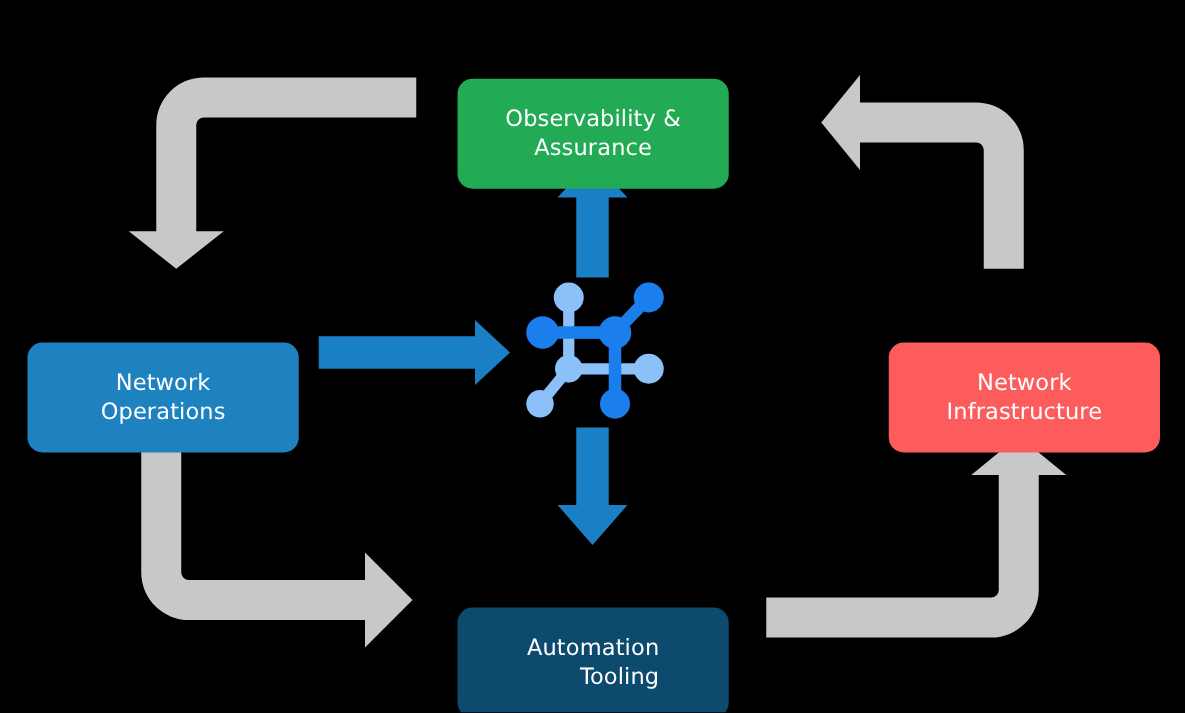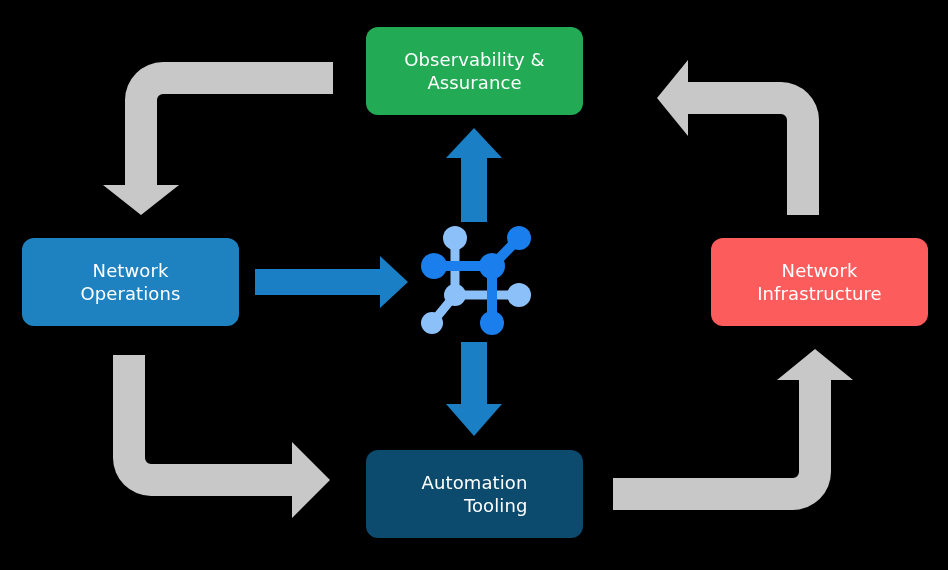--- a/index.html
+++ b/index.html
@@ -21,20 +21,21 @@
     justify-content:center;
     text-align:center;
     color:#ffffff;
     font-size:18px;
     line-height:1.28;
     font-weight:400;
     letter-spacing:.1px;
     box-sizing:border-box;
     padding:6px 10px;
     white-space:pre-line;
+    margin-top:36px;
   }
   #box-observability{ left:366px; top:27px;  width:217px; height:88px; }
   #box-operations  { left:22px;  top:238px; width:217px; height:88px; }
   #box-infra       { left:711px; top:238px; width:217px; height:88px; }
   #box-automation  { left:366px; top:450px; width:217px; height:88px; }
 
   .svg-layer{
     position:absolute;
     left:0; top:0;
     width:948px;

